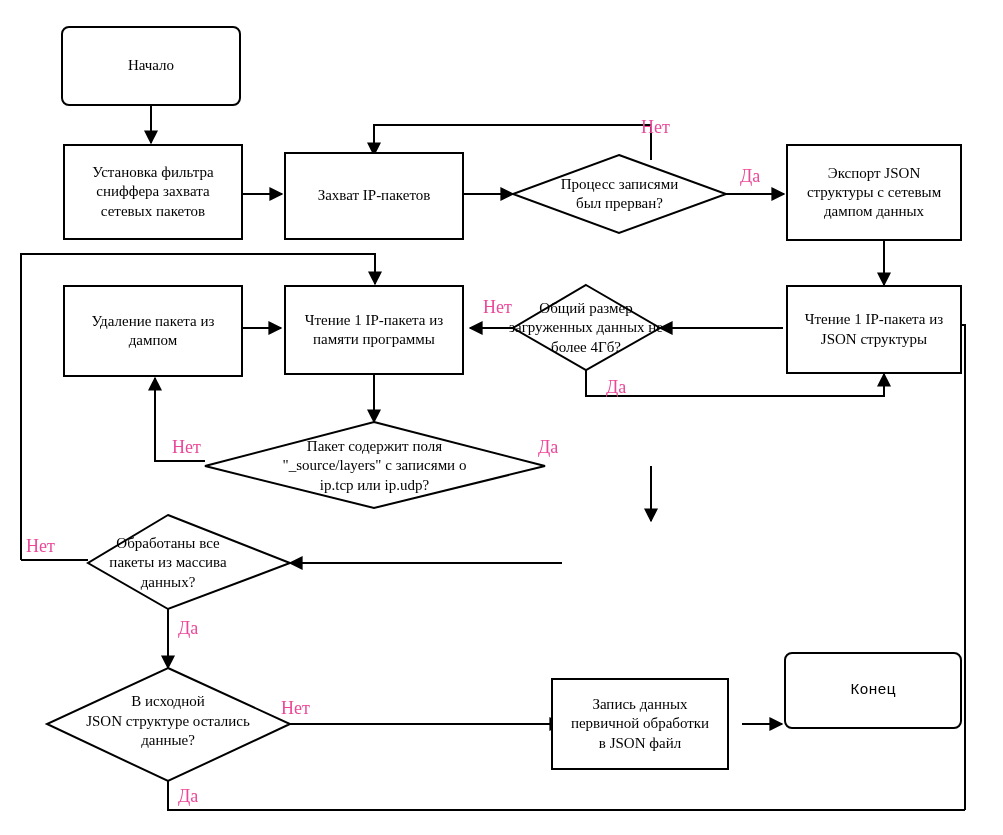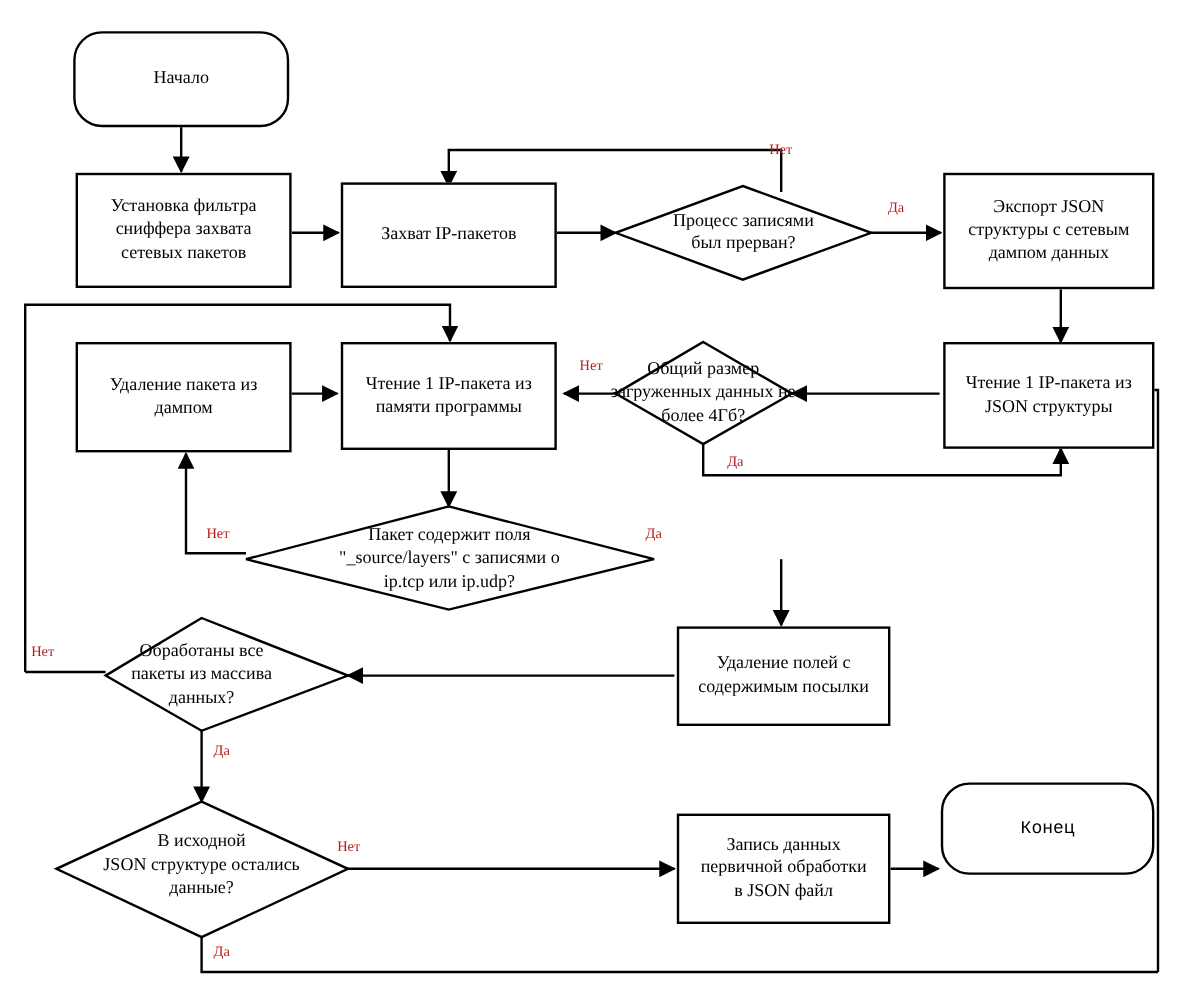--- a/index.html
+++ b/index.html
@@ -35,41 +35,41 @@
     line-height: 1.28;
     z-index: 3;
   }
   .process {
     border: 2px solid #000000;
     background: #ffffff;
   }
   .terminal {
     border: 2px solid #000000;
     background: #ffffff;
-    border-radius: 24px;
+    border-radius: 8px;
   }
   .decision {
     background: transparent;
     border: none;
   }
   .decision .dec-label {
     position: relative;
     z-index: 2;
     padding: 0 4px;
     white-space: pre-line;
   }
   .node .lbl {
     white-space: pre-line;
     padding: 0 6px;
   }
   .edge-label {
     position: absolute;
     font-family: "Liberation Serif", "DejaVu Serif", serif;
-    font-size: 12px;
-    color: #b91c1c;
+    font-size: 18px;
+    color: #ec4899;
     z-index: 4;
     background: transparent;
     white-space: nowrap;
   }
 </style>
 </head>
 <body>
 
 <div id="canvas">
 
@@ -178,38 +178,34 @@
     <span class="lbl">Удаление пакета из
 дампом</span>
   </div>
 
   <div class="node decision" style="left:222px; top:428px; width:305px; height:76px;">
     <span class="dec-label">Пакет содержит поля
 "_source/layers" с записями о
 ip.tcp или ip.udp?</span>
   </div>
 
-  <div class="node process" style="left:564px; top:522px; width:178px; height:83px;">
-    <span class="lbl">Удаление полей с
-содержимым посылки</span>
-  </div>
 
   <div class="node decision" style="left:92px; top:524px; width:152px; height:78px;">
     <span class="dec-label">Обработаны все
 пакеты из массива
 данных?</span>
   </div>
 
   <div class="node decision" style="left:55px; top:672px; width:226px; height:78px;align-items:flex-end;">
     <span class="dec-label">В исходной
 JSON структуре остались
 данные?</span>
   </div>
 
-  <div class="node process" style="left:564px; top:678px; width:178px; height:92px;justify-content:center;">
+  <div class="node process" style="left:551px; top:678px; width:178px; height:92px;justify-content:center;">
     <span class="lbl">Запись данных
 первичной обработки
 в JSON файл</span>
   </div>
 
   <div class="node terminal" style="left:784px; top:652px; width:178px; height:77px;font-family:Liberation Mono, monospace;">
     <span class="lbl">Конец</span>
   </div>
 
   <div class="edge-label" style="left:641px; top:117px;">Нет</div>

